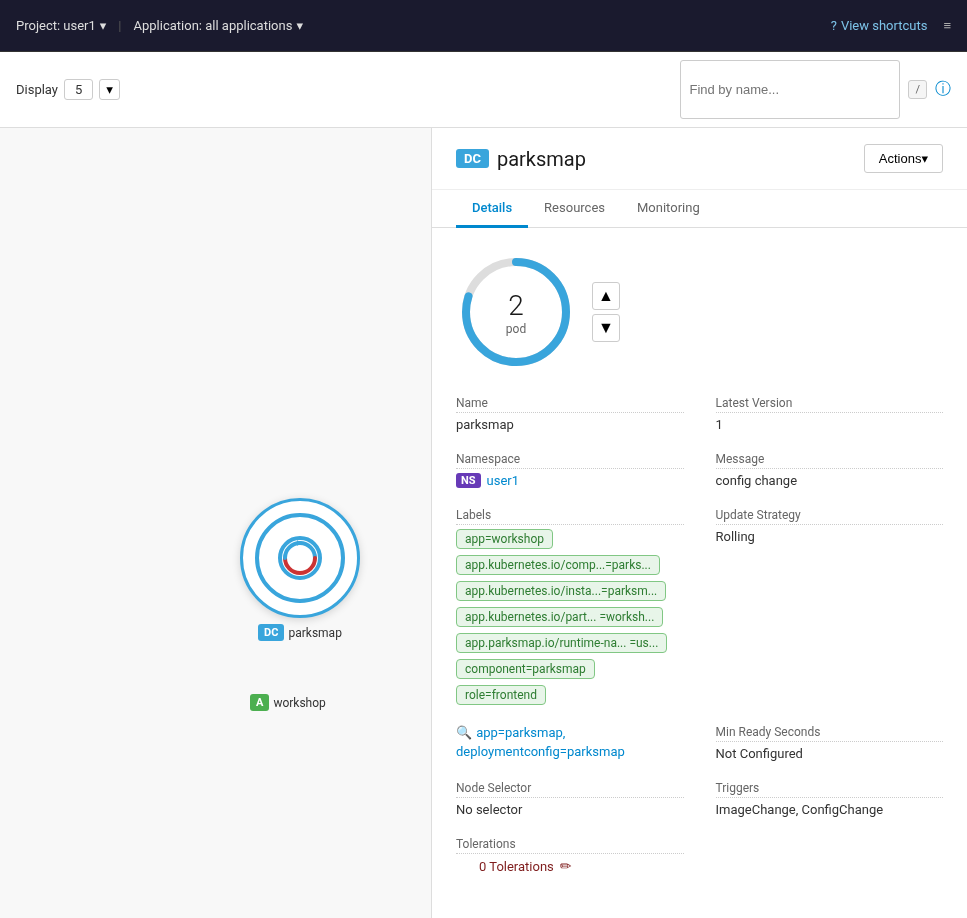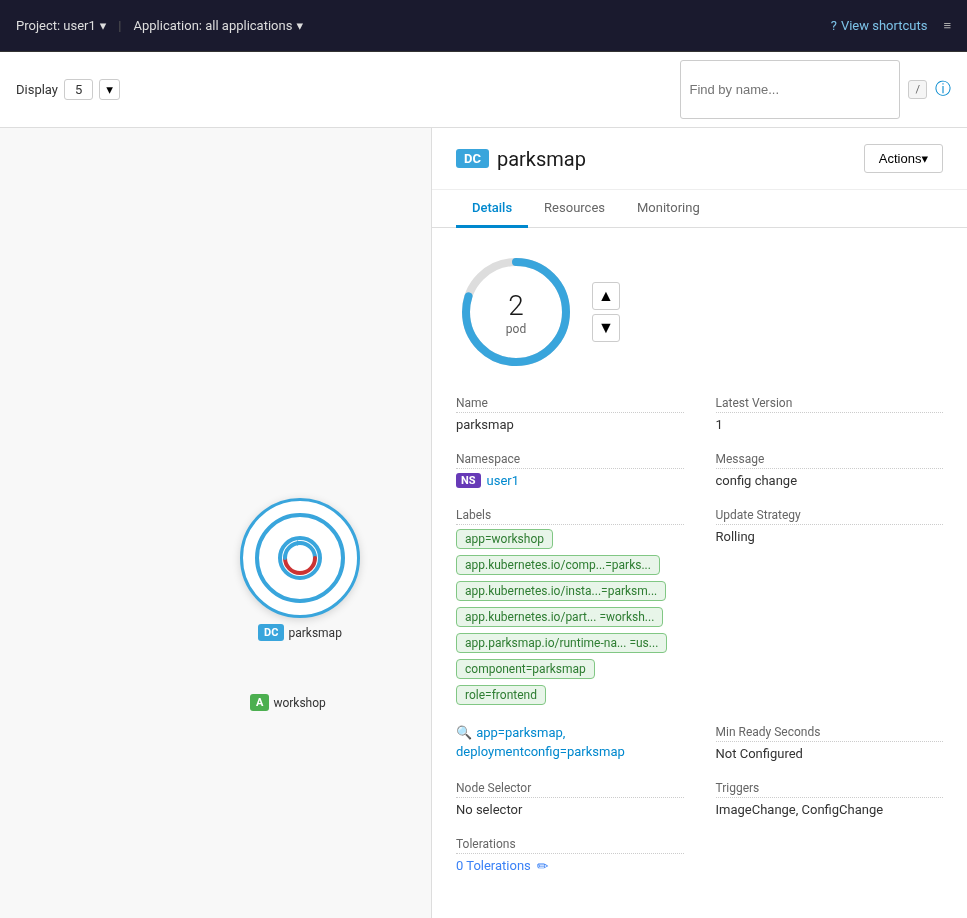--- a/index.html
+++ b/index.html
@@ -79,21 +79,21 @@
     .info-value { font-size: 13px; color: #333; }
 
     
     .label-tags { display: flex; flex-wrap: wrap; gap: 6px; }
     .label-tag { background: #e8f5e9; border: 1px solid #81c784; padding: 2px 8px; border-radius: 4px; font-size: 12px; color: #2e7d32; }
 
     
     .pod-selector-link { display: flex; align-items: center; gap: 4px; color: #0088ce; cursor: pointer; font-size: 13px; flex-wrap: wrap; }
 
     
-    .tolerations-link { display: flex; align-items: flex-start; gap: 6px; color: #3b82f6; cursor: pointer; font-size: 13px; }
+    .tolerations-link { display: flex; align-items: center; gap: 6px; color: #7f1d1d; cursor: pointer; font-size: 13px; margin-left: 23px; }
     .edit-icon { font-size: 14px; }
 
     .ns-badge { background: #673ab7; color: #fff; font-weight: bold; padding: 1px 5px; border-radius: 3px; font-size: 11px; }
     .ns-link { color: #0088ce; cursor: pointer; }
     .ns-container { display: flex; align-items: center; gap: 6px; }
   </style>
 </head>
 <body>
 
 <div class="top-bar">

